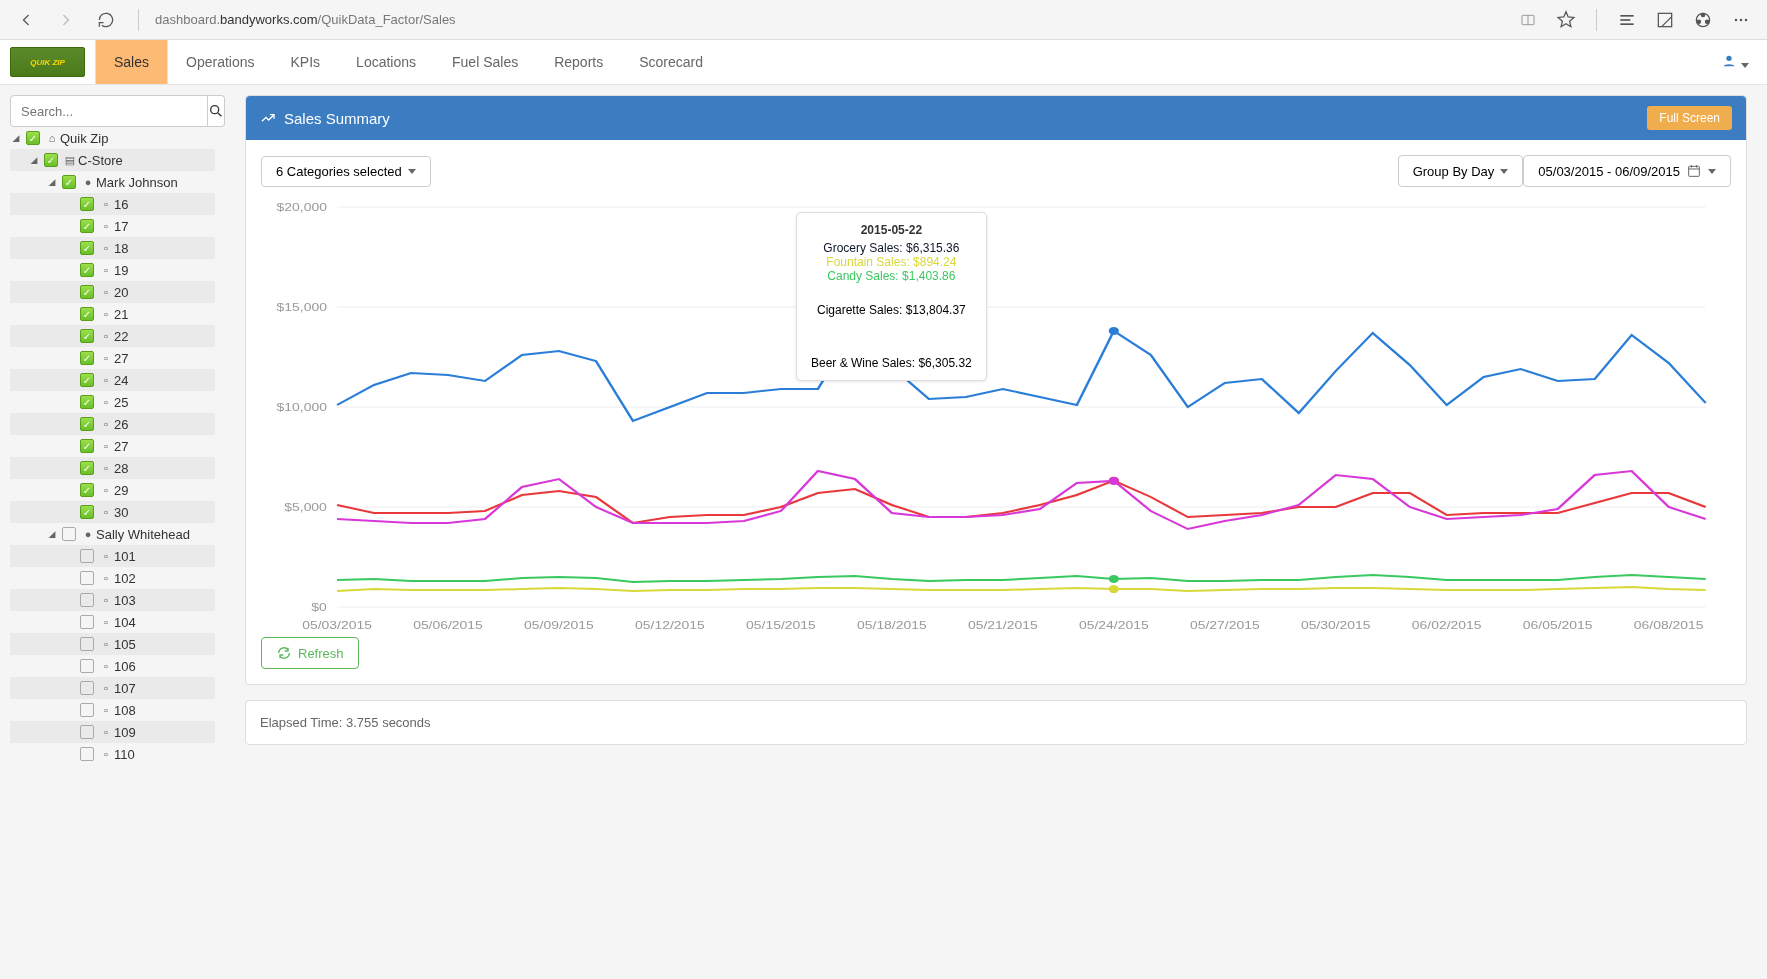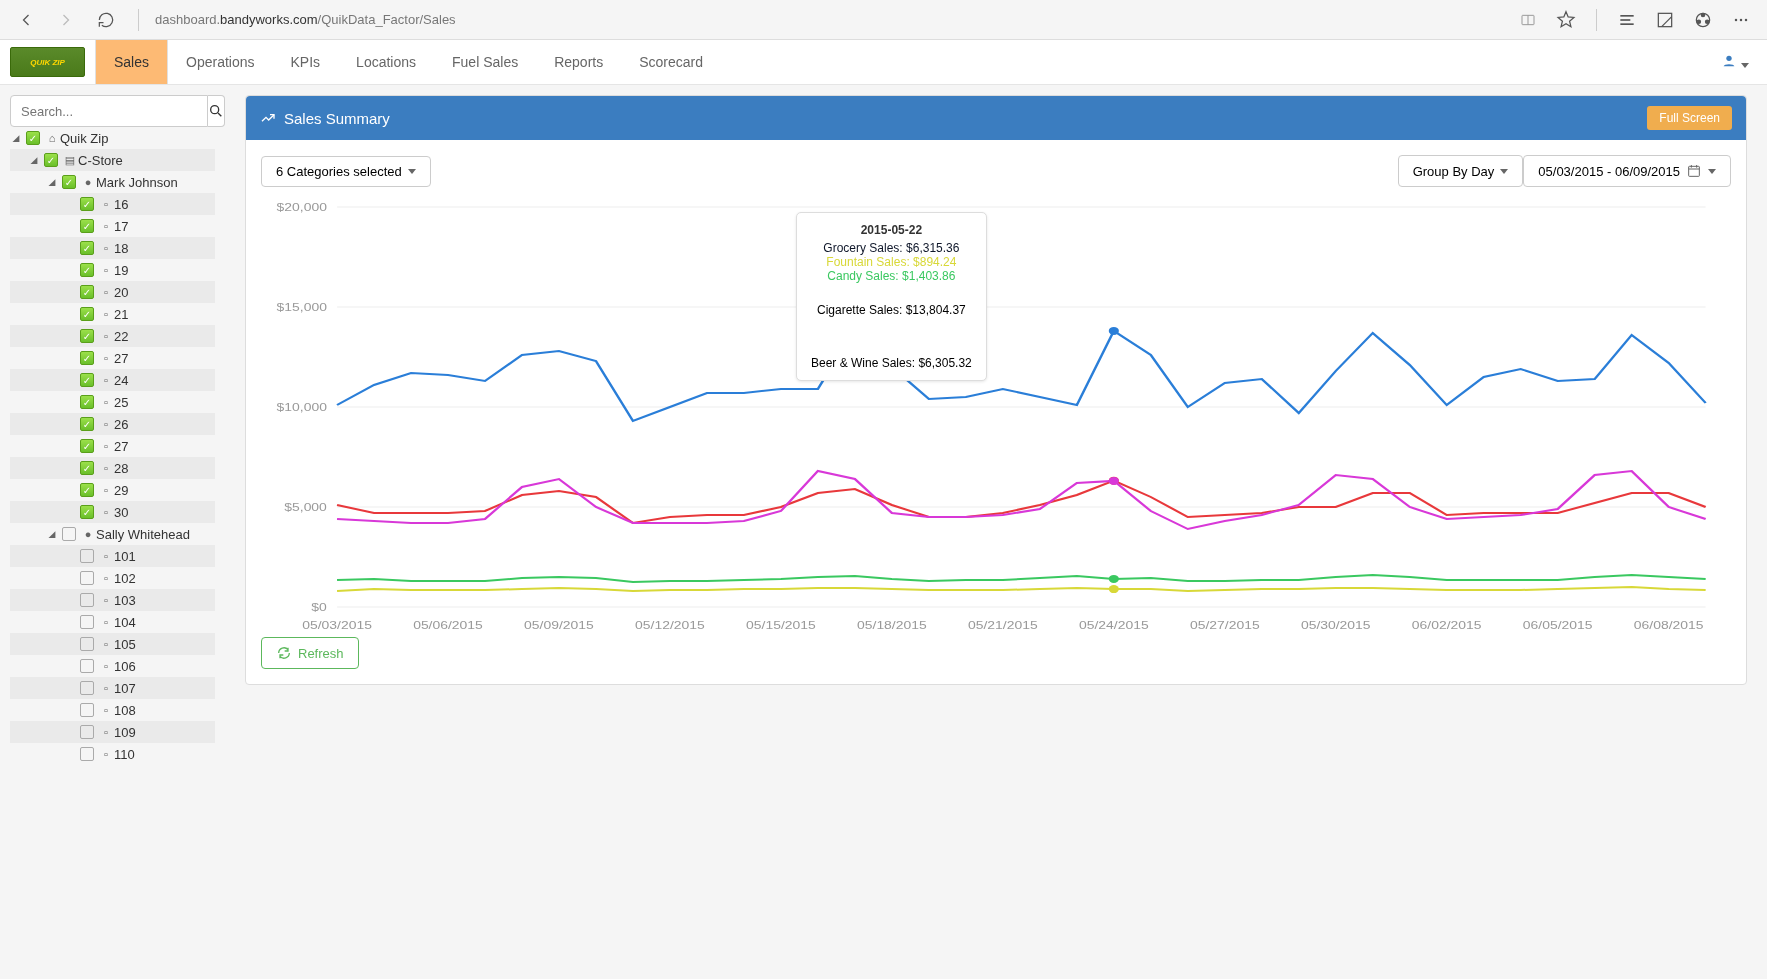--- a/index.html
+++ b/index.html
@@ -431,14 +431,17 @@
 
         <button class="btn-refresh">
           <svg class="ico" viewBox="0 0 24 24" fill="none" stroke="#5cb85c" stroke-width="2">
               <path d="M4 12a8 8 0 0 1 14-5M20 12a8 8 0 0 1-14 5M18 4v5h-5M6 20v-5h5"></path>
             </svg>
           <span>Refresh</span>
         </button>
       </div>
     </div>
 
+    <div class="status-panel">
+      <span>Elapsed Time: 3.755 seconds</span>
+    </div>
   </div>
 </div>
 
 </body></html>

